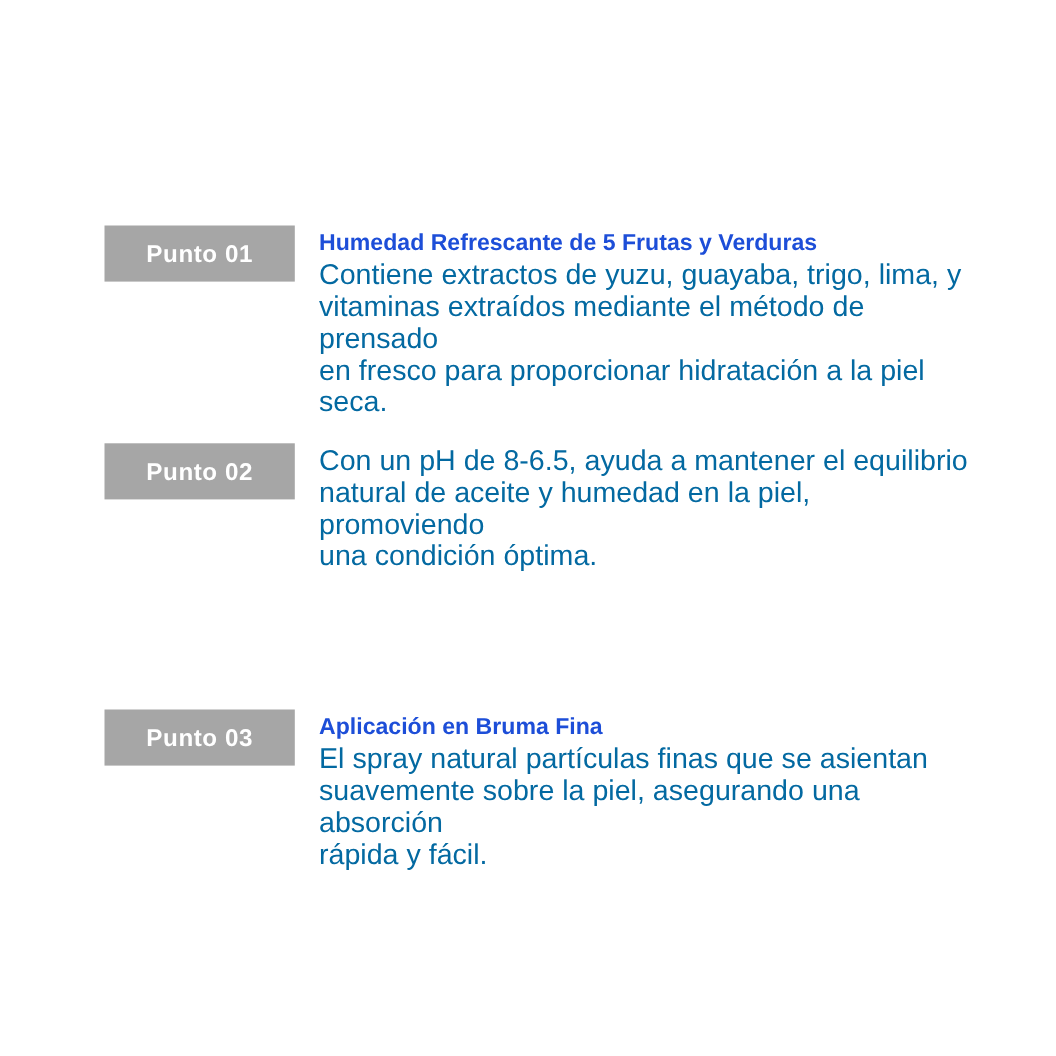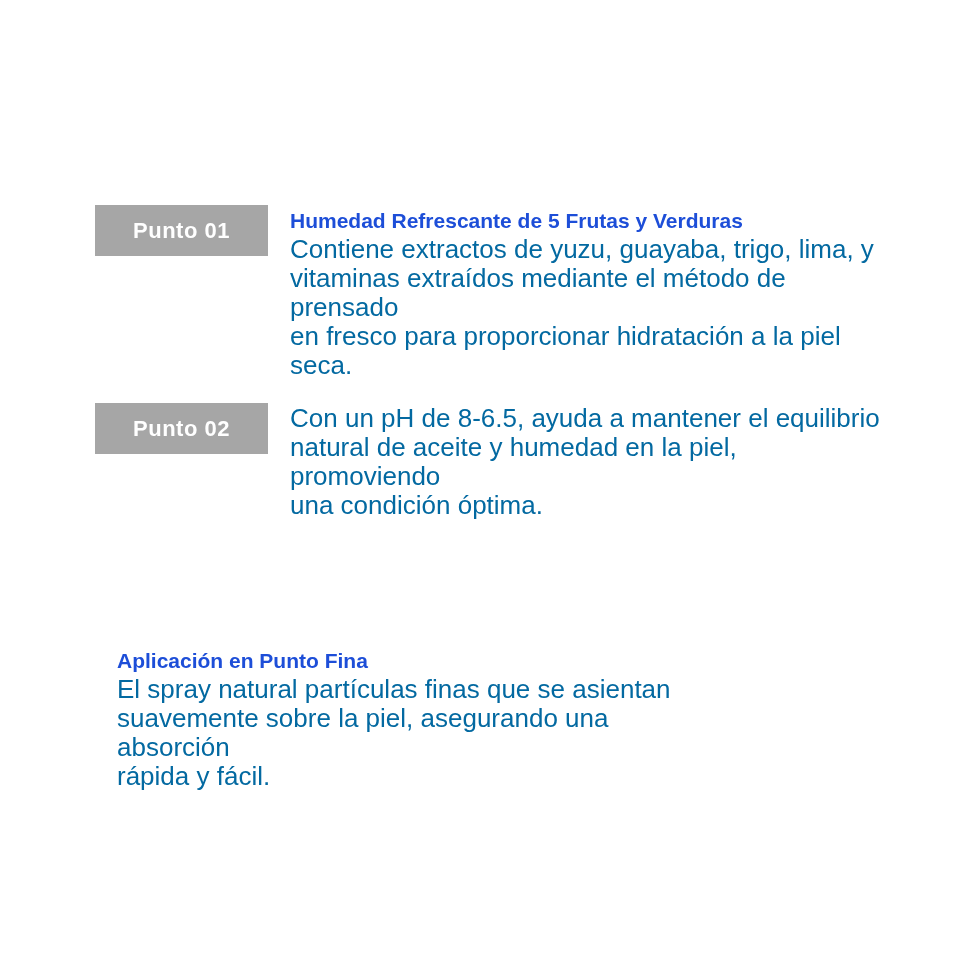--- a/index.html
+++ b/index.html
@@ -76,21 +76,22 @@
   <section class="point-row row-2">
     <div class="badge">Punto 02</div>
     <div class="text-block">
       <p class="body-text">Con un pH de 8-6.5, ayuda a mantener el equilibrio
 natural de aceite y humedad en la piel, promoviendo
 una condición óptima.</p>
     </div>
   </section>
 
   <section class="point-row row-3">
+    <div class="badge">Punto 03</div>
     <div class="text-block">
-      <h3 class="heading">Aplicación en Punto Fina</h3>
+      <h3 class="heading">Aplicación en Bruma Fina</h3>
       <p class="body-text">El spray natural partículas finas que se asientan
 suavemente sobre la piel, asegurando una absorción
 rápida y fácil.</p>
     </div>
   </section>
 
 </div>
 
 </body></html>

